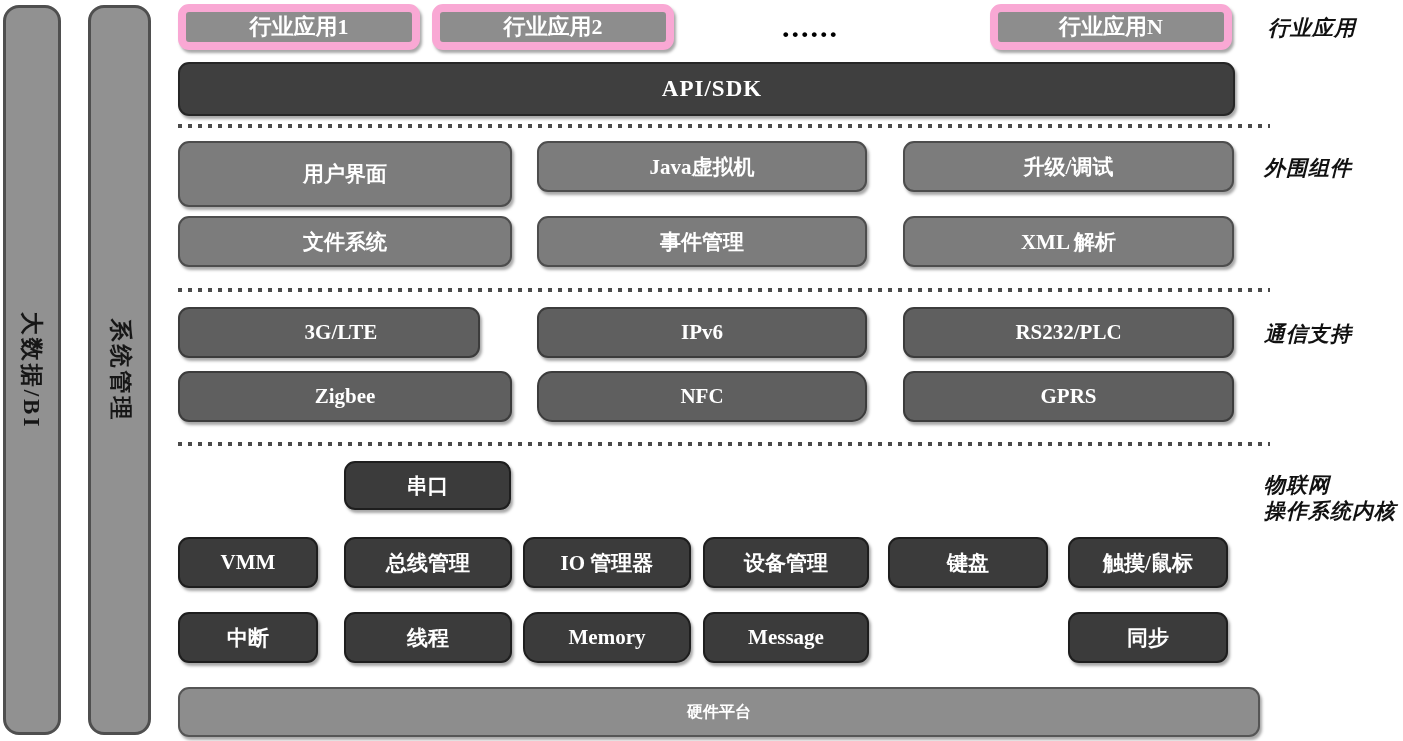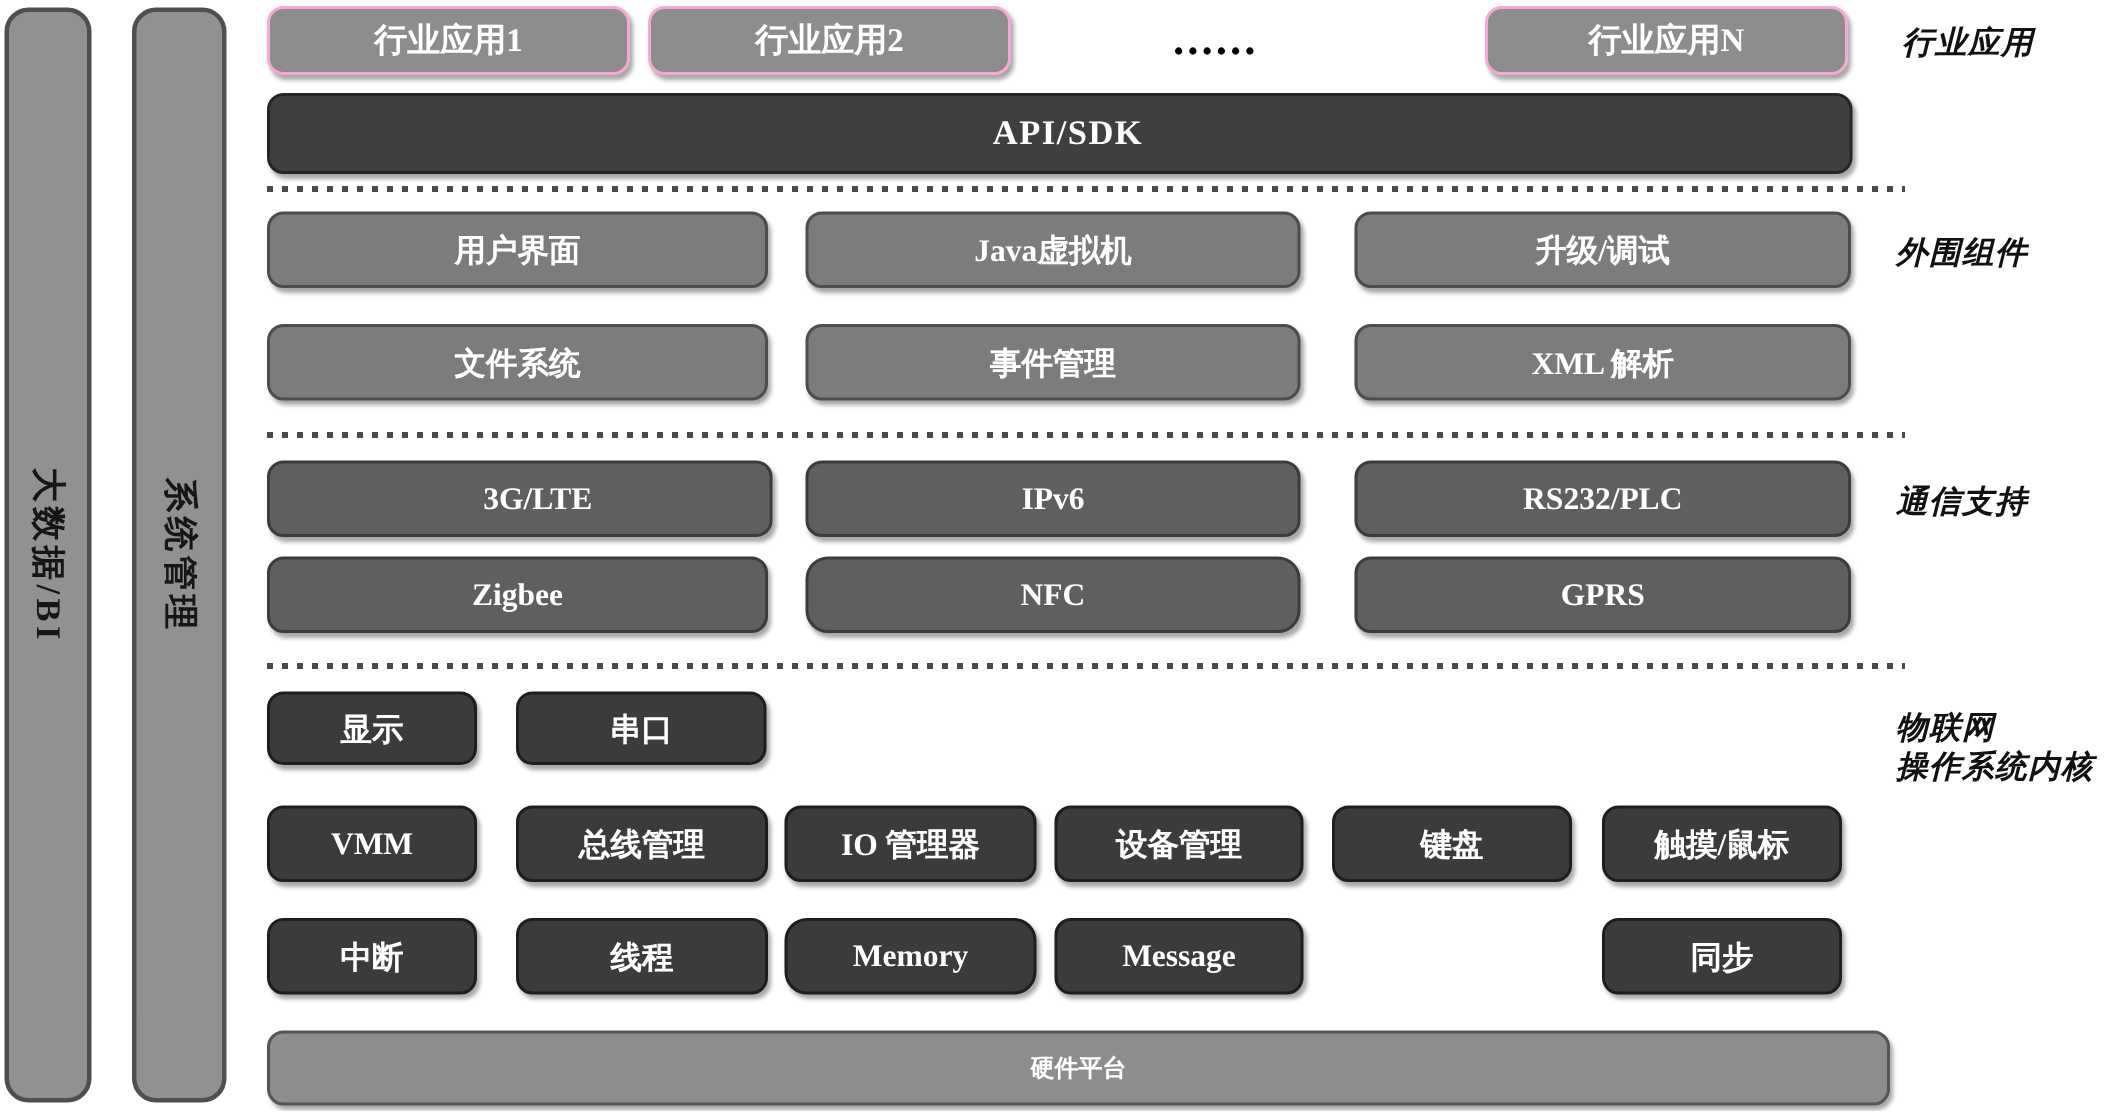--- a/index.html
+++ b/index.html
@@ -31,21 +31,21 @@
     position:absolute;
     box-sizing:border-box;
     display:flex;align-items:center;justify-content:center;
     border-radius:11px;
     color:#ffffff;
     font-weight:bold;
     font-size:21px;
     box-shadow:2px 3px 3px rgba(0,0,0,0.35);
     white-space:nowrap;
   }
-  .light{background:#8d8d8d;border:2px solid #f9a8d4;}
+  .light{background:#8d8d8d;border:8px solid #f9a8d4;}
   .mid{background:#7c7c7c;border:2px solid #4d4d4d;}
   .comm{background:#5f5f5f;border:2px solid #3c3c3c;}
   .dark{background:#3b3b3b;border:2px solid #1e1e1e;}
   .apibar{background:#3f3f3f;border:2px solid #262626;font-size:23px;letter-spacing:1px;padding-left:11px;}
   .hw{background:#8d8d8d;border:2px solid #555555;font-size:16px;}
   
   .dotline{
     position:absolute;height:4px;
     background-image:repeating-linear-gradient(to right,#4a4a4a 0 4px,transparent 4px 10px);
   }
@@ -80,43 +80,42 @@
   <div class="box light" style="left:178px;top:4px;width:242px;height:46px;font-size:22px;">行业应用1</div>
   <div class="box light" style="left:432px;top:4px;width:242px;height:46px;font-size:22px;">行业应用2</div>
   <div class="ellipsis" style="left:782px;top:22px;">......</div>
   <div class="box light" style="left:990px;top:4px;width:242px;height:46px;font-size:22px;">行业应用N</div>
   <div class="side-label" style="left:1268px;top:14px;">行业应用</div>
 
   <div class="box apibar" style="left:178px;top:62px;width:1057px;height:54px;">API/SDK</div>
 
   <div class="dotline" style="left:178px;top:124px;width:1092px;"></div>
 
-  <div class="box mid" style="left:178px;top:141px;width:334px;height:51px;text-align:center;">用户界面</div>
+  <div class="box mid" style="left:178px;top:141px;width:334px;height:66px;text-align:center;">用户界面</div>
   <div class="box mid" style="left:537px;top:141px;width:330px;height:51px;">Java虚拟机</div>
   <div class="box mid" style="left:903px;top:141px;width:331px;height:51px;">升级/调试</div>
   <div class="side-label" style="left:1264px;top:154px;">外围组件</div>
 
   <div class="box mid" style="left:178px;top:216px;width:334px;height:51px;">文件系统</div>
   <div class="box mid" style="left:537px;top:216px;width:330px;height:51px;">事件管理</div>
   <div class="box mid" style="left:903px;top:216px;width:331px;height:51px;">XML 解析</div>
 
   <div class="dotline" style="left:178px;top:288px;width:1092px;"></div>
 
-  <div class="box comm" style="left:178px;top:307px;width:337px;height:51px;padding-left:24px;">3G/LTE</div>
+  <div class="box comm" style="left:178px;top:307px;width:302px;height:51px;padding-left:24px;">3G/LTE</div>
   <div class="box comm" style="left:537px;top:307px;width:330px;height:51px;">IPv6</div>
   <div class="box comm" style="left:903px;top:307px;width:331px;height:51px;">RS232/PLC</div>
   <div class="side-label" style="left:1264px;top:320px;">通信支持</div>
 
   <div class="box comm" style="left:178px;top:371px;width:334px;height:51px;">Zigbee</div>
   <div class="box comm" style="left:537px;top:371px;width:330px;height:51px;border-radius:15px;">NFC</div>
   <div class="box comm" style="left:903px;top:371px;width:331px;height:51px;">GPRS</div>
 
   <div class="dotline" style="left:178px;top:442px;width:1092px;"></div>
 
-  <div class="box dark" style="left:178px;top:461px;width:140px;height:49px;">显示</div>
   <div class="box dark" style="left:344px;top:461px;width:167px;height:49px;text-align:center;">串口</div>
   <div class="side-label" style="left:1264px;top:472px;">
     <span class="lline">物联网</span>
     <span class="lline">操作系统内核</span>
   </div>
 
   <div class="box dark" style="left:178px;top:537px;width:140px;height:51px;">VMM</div>
   <div class="box dark" style="left:344px;top:537px;width:168px;height:51px;">总线管理</div>
   <div class="box dark" style="left:523px;top:537px;width:168px;height:51px;">IO 管理器</div>
   <div class="box dark" style="left:703px;top:537px;width:166px;height:51px;">设备管理</div>

